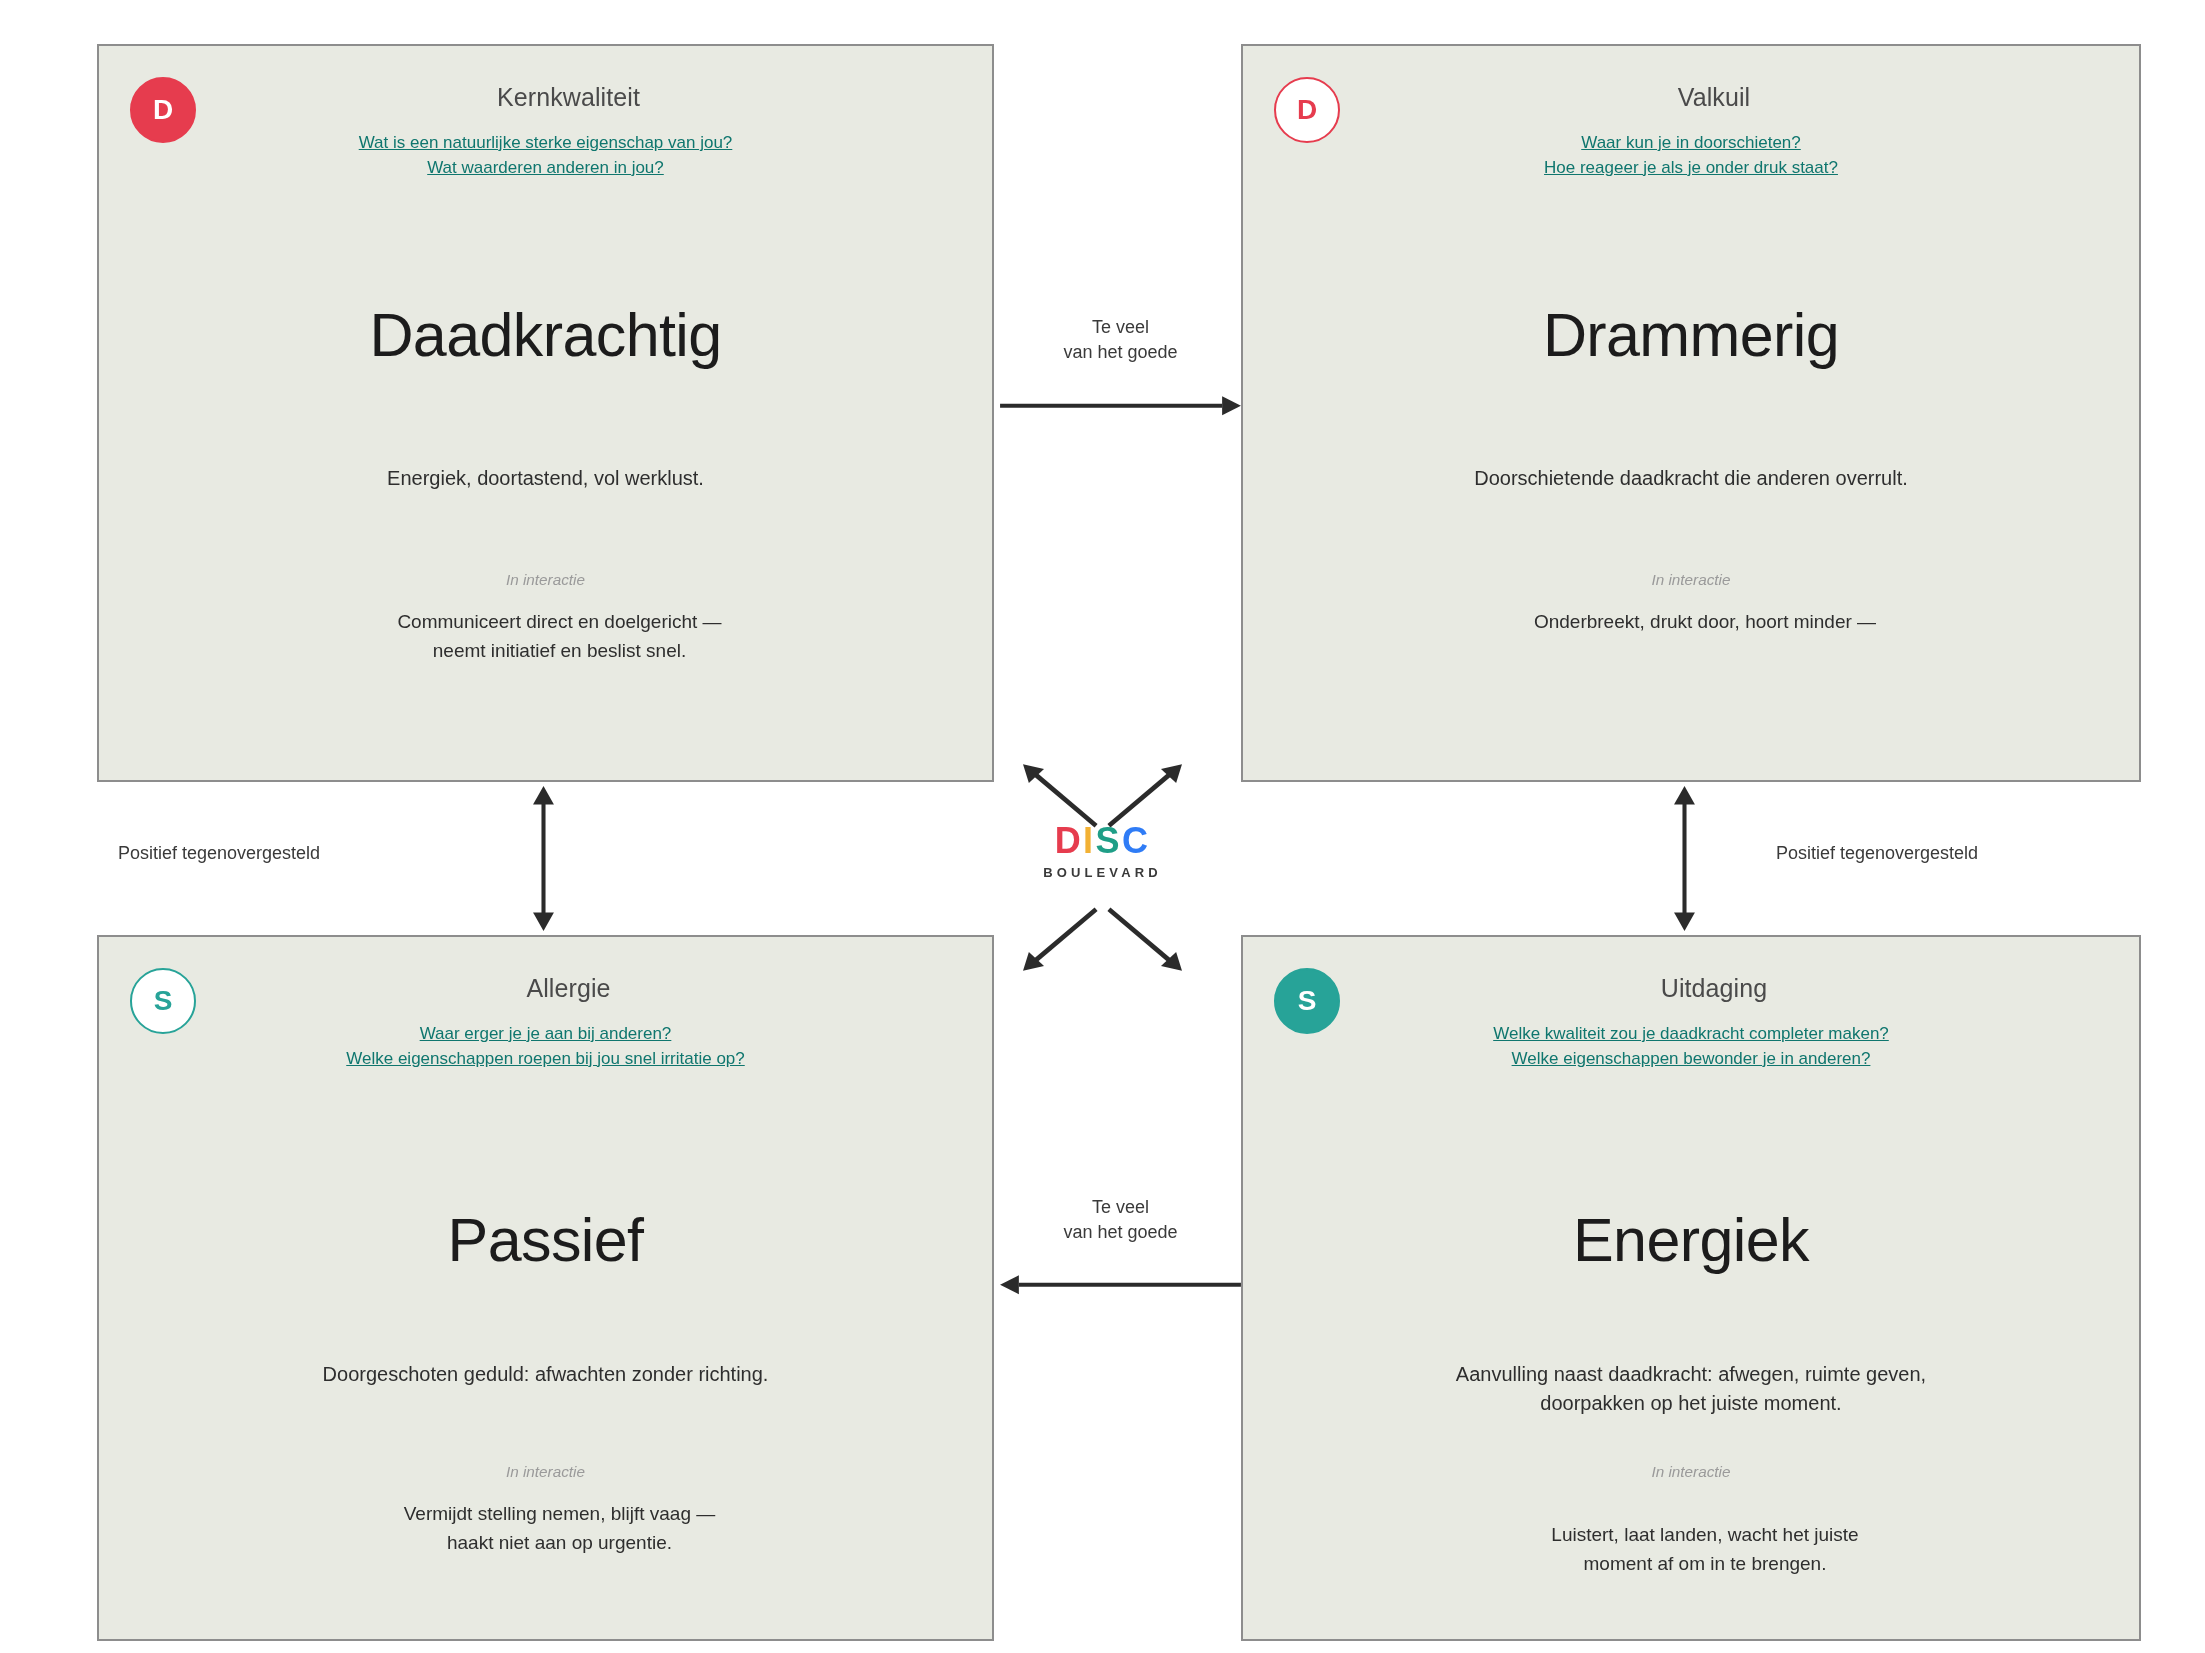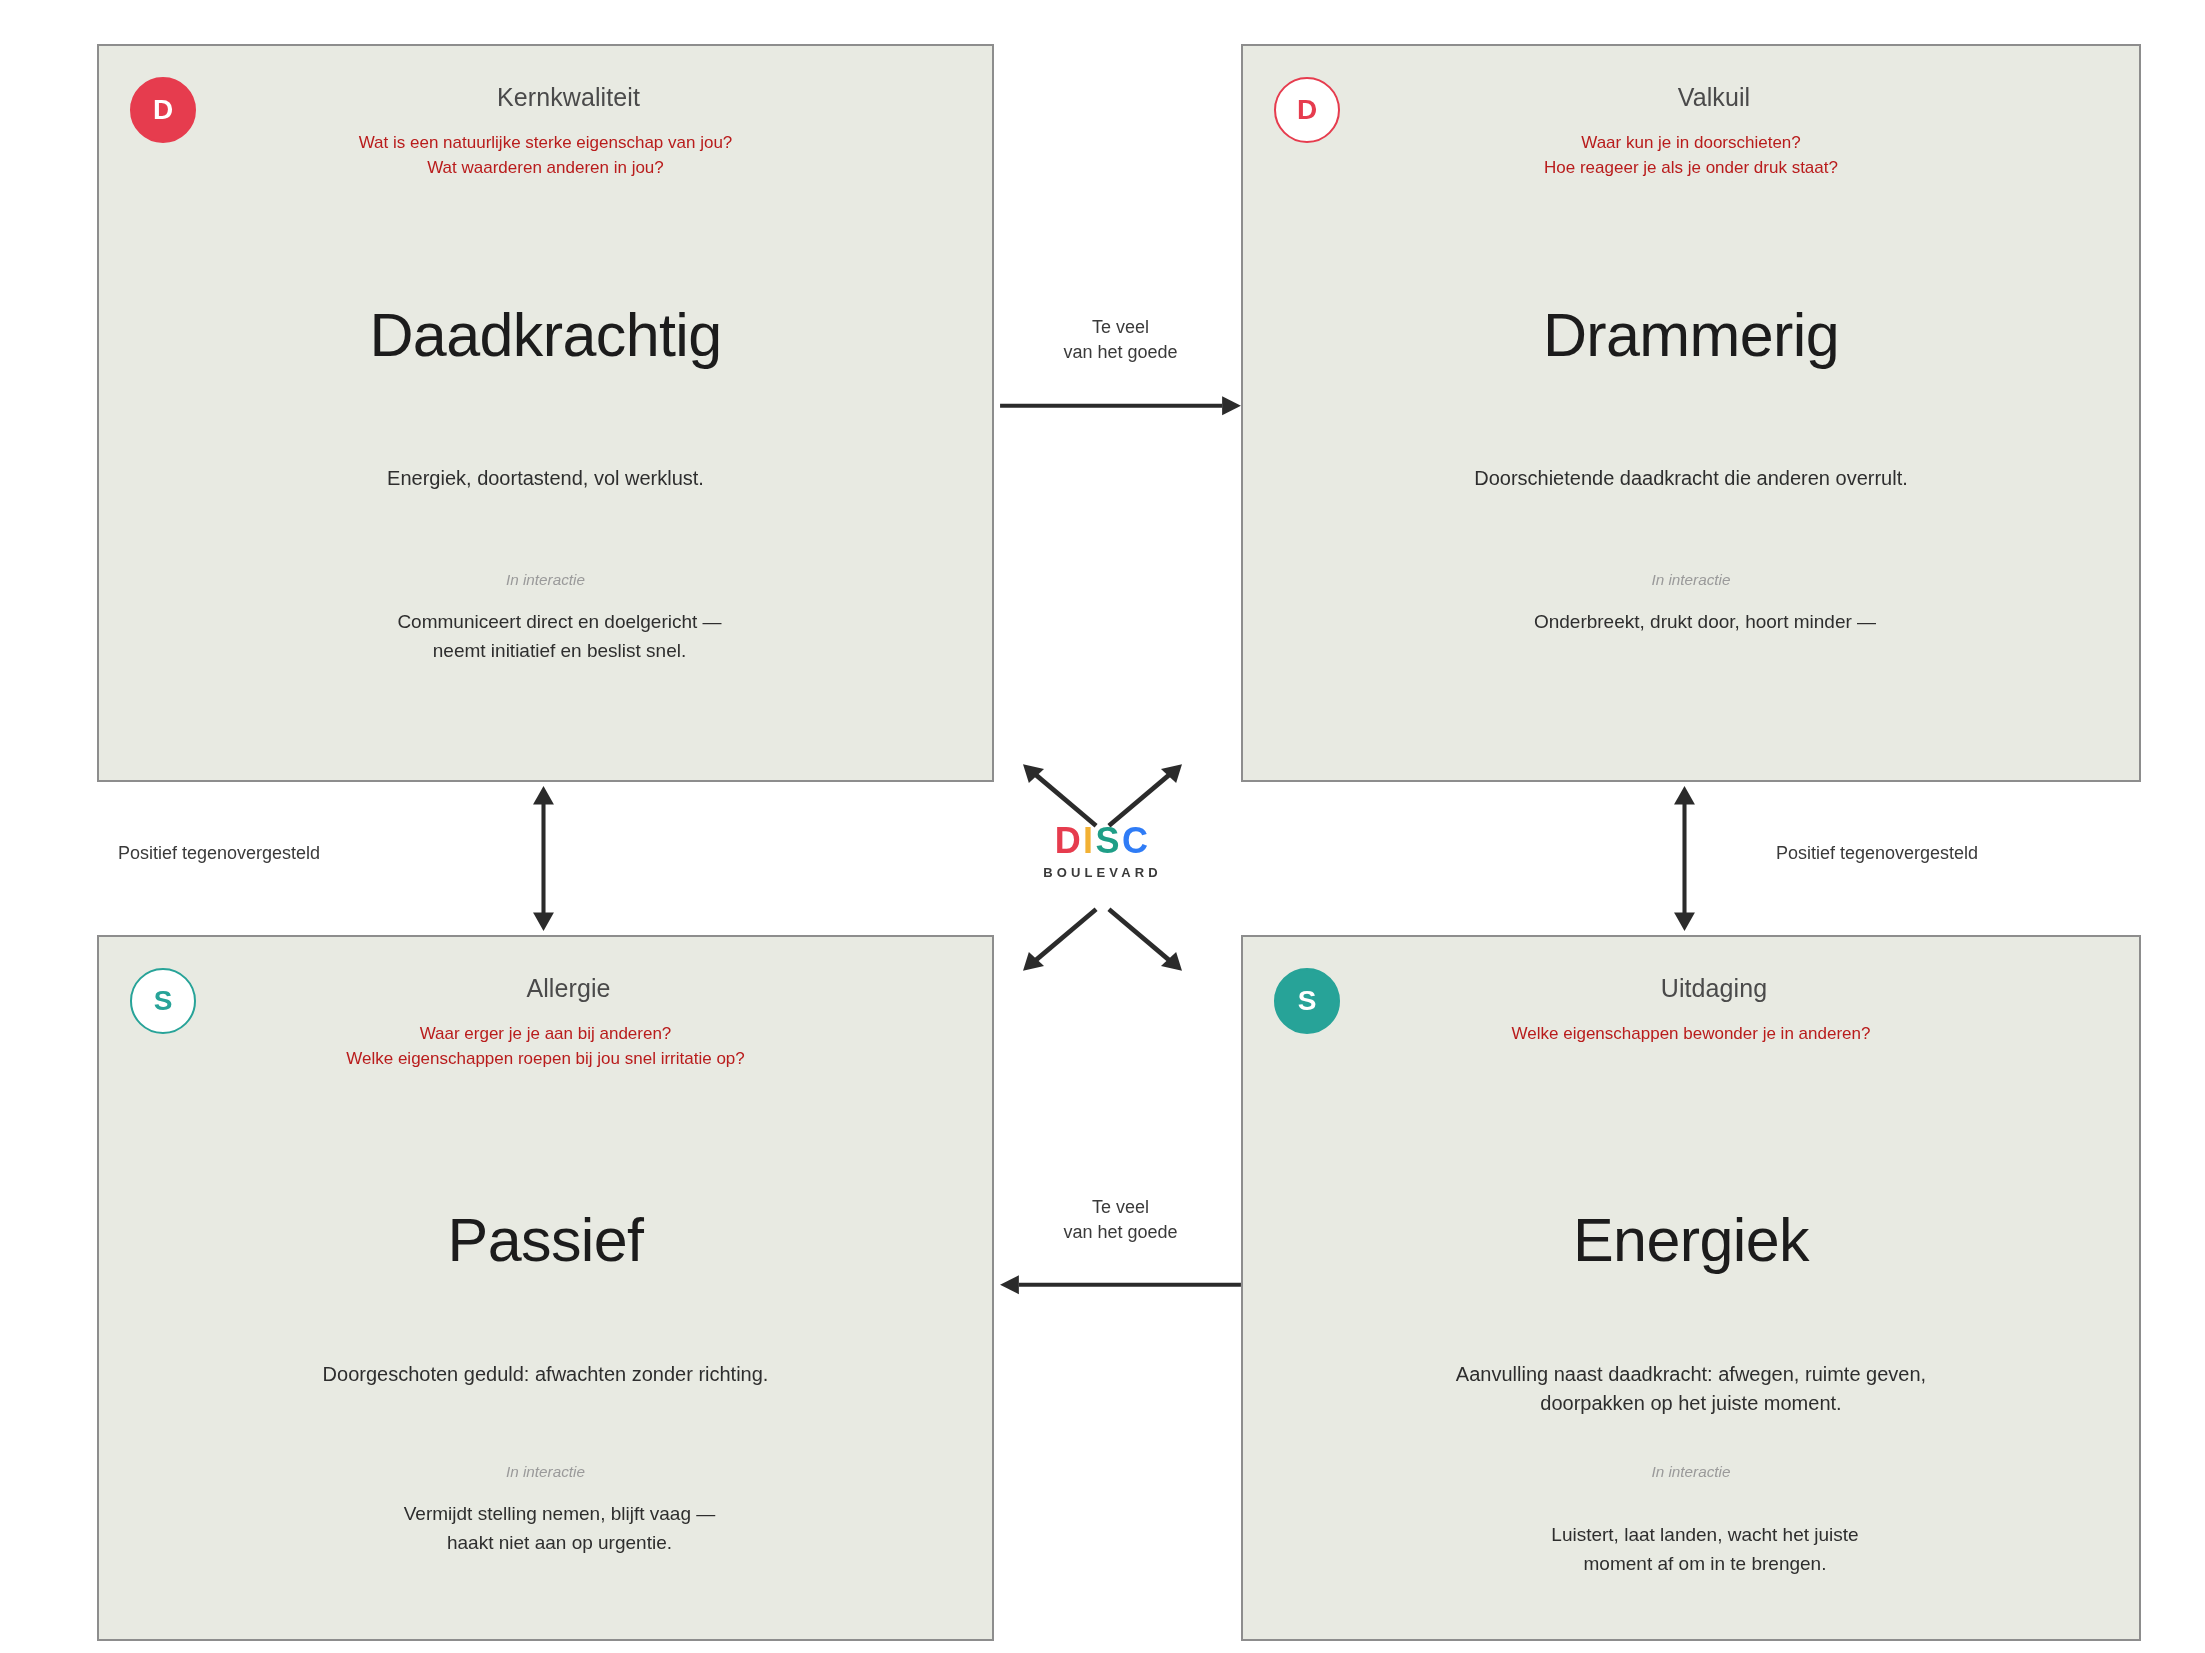--- a/index.html
+++ b/index.html
@@ -40,21 +40,21 @@
   .panel-inner{
     position:absolute;left:0;right:0;top:0;
     text-align:center;
   }
   .p-title{
     font-size:25px;color:#4a4a4a;font-weight:normal;
     margin:0;padding-top:37px;letter-spacing:0.1px;padding-left:46px;
   }
   .p-questions{
     margin:0;padding-top:17.6px;
-    font-size:17px;color:#b91c1c;line-height:1.48;
+    font-size:17px;color:#0f766e;line-height:1.48;text-decoration:underline;
   }
   .p-questions span{display:block;}
   .p-word{
     font-size:61px;color:#1c1c1c;font-weight:normal;
     margin:0;letter-spacing:-0.6px;line-height:1;
   }
   .p-desc{
     font-size:20px;color:#2e2e2e;line-height:1.46;margin:0;
   }
   .p-desc span{display:block;}
@@ -208,20 +208,21 @@
     </div>
   </div>
 
   <div class="panel" id="panel-uitdaging">
     <div class="badge filled-teal">
       <span>S</span>
     </div>
     <div class="panel-inner">
       <p class="p-title">Uitdaging</p>
       <p class="p-questions">
+        <span>Welke kwaliteit zou je daadkracht completer maken?</span>
         <span>Welke eigenschappen bewonder je in anderen?</span>
       </p>
     </div>
     <div class="blk" id="ud-word">
       <p class="p-word">Energiek</p>
     </div>
     <div class="blk" id="ud-desc">
       <p class="p-desc">
         <span>Aanvulling naast daadkracht: afwegen, ruimte geven,</span>
         <span>doorpakken op het juiste moment.</span>

